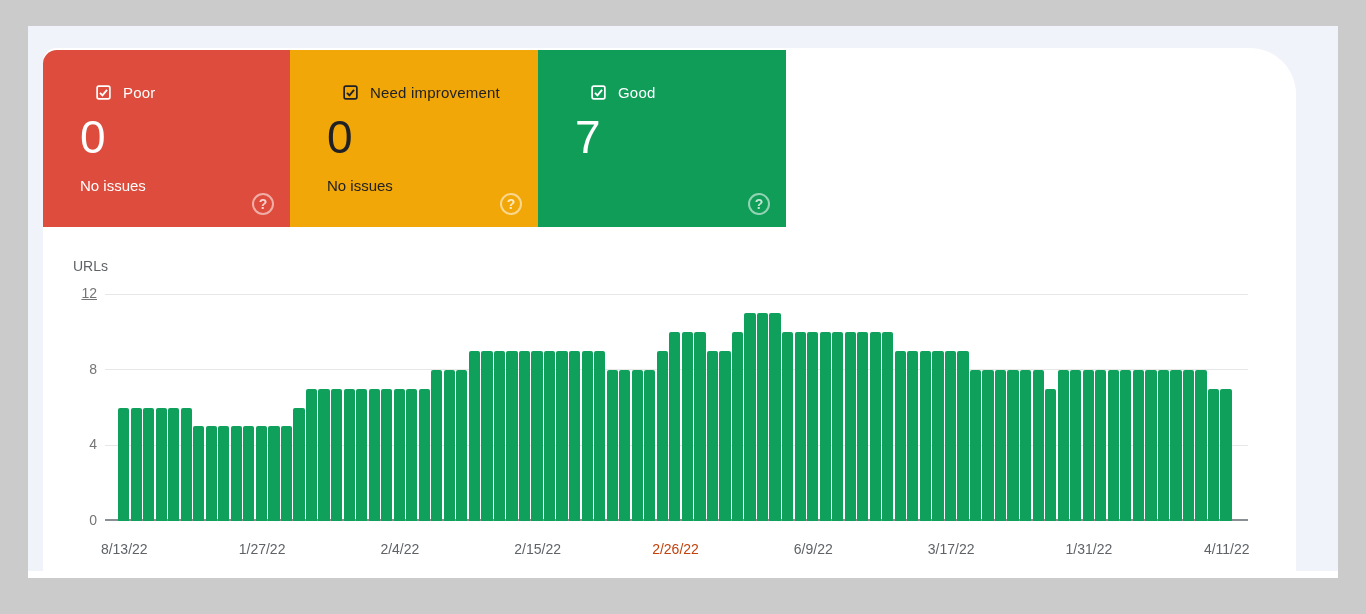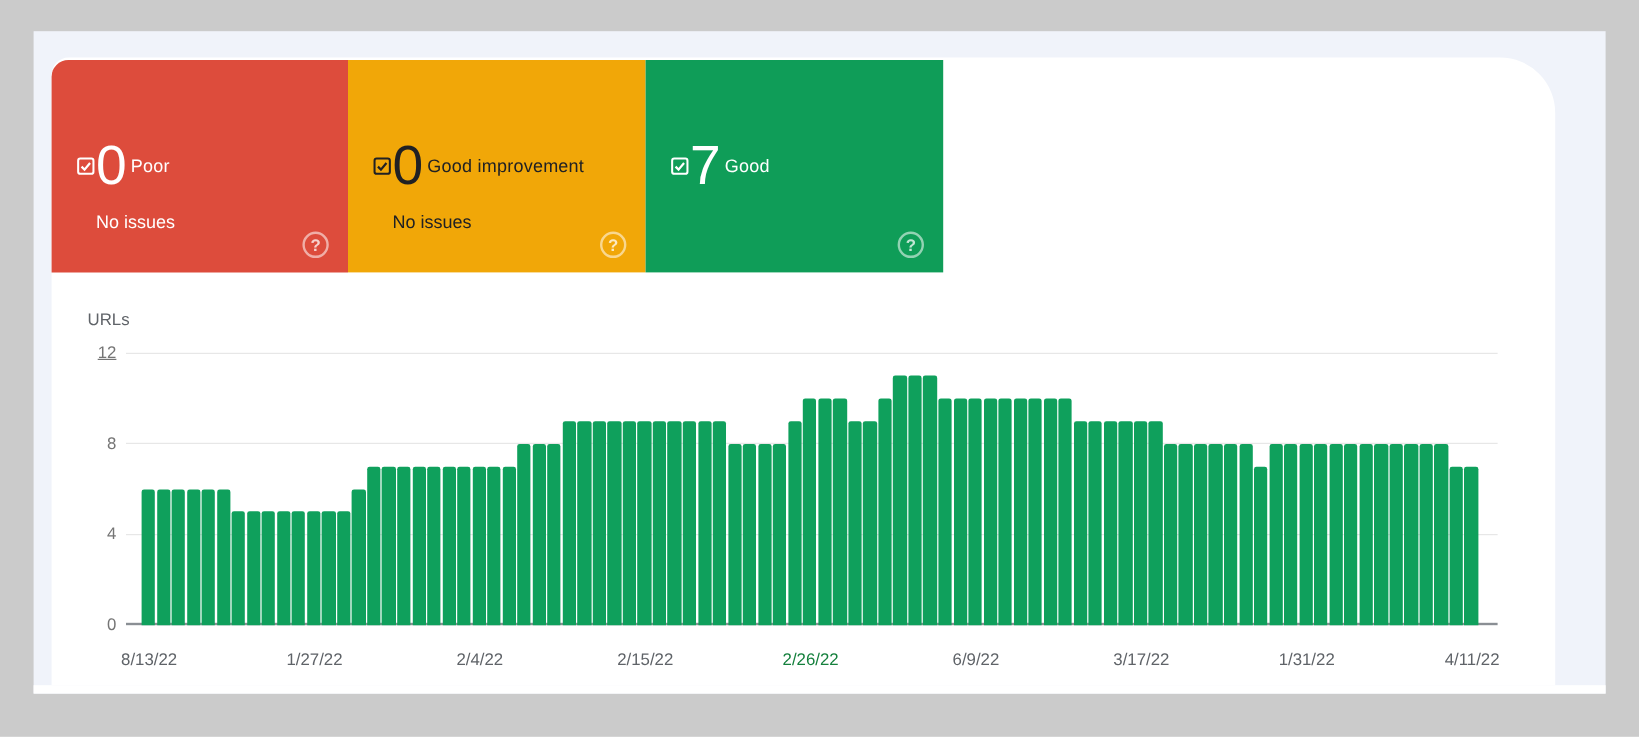--- a/index.html
+++ b/index.html
@@ -34,25 +34,24 @@
   .card {
     position: relative;
     height: 177px;
     color: #ffffff;
   }
   .card-poor  { width: 247px; border-radius: 14px 0 0 0; }
   .card-warn  { width: 248px; color: #202124; }
   .card-good  { width: 248px; }
   .card-head {
     position: absolute;
-    left: 20px; top: 34px;
+    left: 52px; top: 34px;
     display: flex;
     align-items: center;
-    gap: 29px;
-    margin-top: 46px;
+    gap: 11px;
   }
   .cb { display: inline-flex; }
   .card-label { font-size: 15px; letter-spacing: .2px; }
   .card-count {
     position: absolute;
     left: 37px; top: 64px;
     font-size: 46px;
     font-weight: 300;
     line-height: 1;
   }
@@ -144,21 +143,21 @@
       </div>
 
       <div class="card card-warn" style="background: rgb(241, 167, 8);">
         <div class="card-head">
           <span class="cb">
             <svg width="17" height="17" viewBox="0 0 24 24">
               <rect x="3" y="3" width="18" height="18" rx="2.5" fill="none" stroke="currentColor" stroke-width="2.4"></rect>
               <path d="M7 12.5 L10.5 16 L17 8.2" fill="none" stroke="currentColor" stroke-width="2.6"></path>
             </svg>
           </span>
-          <span class="card-label">Good improvement</span>
+          <span class="card-label">Need improvement</span>
         </div>
         <div class="card-count">0</div>
         <div class="card-sub">No issues</div>
         <span class="help">?</span>
       </div>
 
       <div class="card card-good" style="background: rgb(15, 157, 88);">
         <div class="card-head">
           <span class="cb">
             <svg width="17" height="17" viewBox="0 0 24 24">
@@ -268,21 +267,21 @@
           <div class="bar" style="left: 1052.83px; width: 11.2281px; height: 151.333px; background: rgb(15, 160, 92);"></div>
           <div class="bar" style="left: 1065.36px; width: 11.2281px; height: 151.333px; background: rgb(15, 160, 92);"></div>
           <div class="bar" style="left: 1077.89px; width: 11.2281px; height: 151.333px; background: rgb(15, 160, 92);"></div>
           <div class="bar" style="left: 1090.42px; width: 11.2281px; height: 151.333px; background: rgb(15, 160, 92);"></div>
           <div class="bar" style="left: 1102.94px; width: 11.2281px; height: 132.417px; background: rgb(15, 160, 92);"></div>
           <div class="bar" style="left: 1115.47px; width: 11.2281px; height: 132.417px; background: rgb(15, 160, 92);"></div>
           <span class="x-tick" style="left: 19.264px; top: 247px; color: rgb(95, 99, 104);">8/13/22</span>
           <span class="x-tick" style="left: 157.073px; top: 247px; color: rgb(95, 99, 104);">1/27/22</span>
           <span class="x-tick" style="left: 294.882px; top: 247px; color: rgb(95, 99, 104);">2/4/22</span>
           <span class="x-tick" style="left: 432.691px; top: 247px; color: rgb(95, 99, 104);">2/15/22</span>
-          <span class="x-tick" style="left: 570.5px; top: 247px; color: #15803d;">2/26/22</span>
+          <span class="x-tick" style="left: 570.5px; top: 247px; color: #c2410c;">2/26/22</span>
           <span class="x-tick" style="left: 708.309px; top: 247px; color: rgb(95, 99, 104);">6/9/22</span>
           <span class="x-tick" style="left: 846.118px; top: 247px; color: rgb(95, 99, 104);">3/17/22</span>
           <span class="x-tick" style="left: 983.927px; top: 247px; color: rgb(95, 99, 104);">1/31/22</span>
           <span class="x-tick" style="left: 1121.74px; top: 247px; color: rgb(95, 99, 104);">4/11/22</span>
         </div>
       <div id="yticks">
           <span class="y-tick" style="top: 464px; color: rgb(117, 117, 117);">0</span>
           <span class="y-tick" style="top: 388.333px; color: rgb(117, 117, 117);">4</span>
           <span class="y-tick" style="top: 312.667px; color: rgb(117, 117, 117);">8</span>
           <span class="y-tick" style="top: 237px; color: rgb(117, 117, 117); text-decoration: underline;">12</span>

